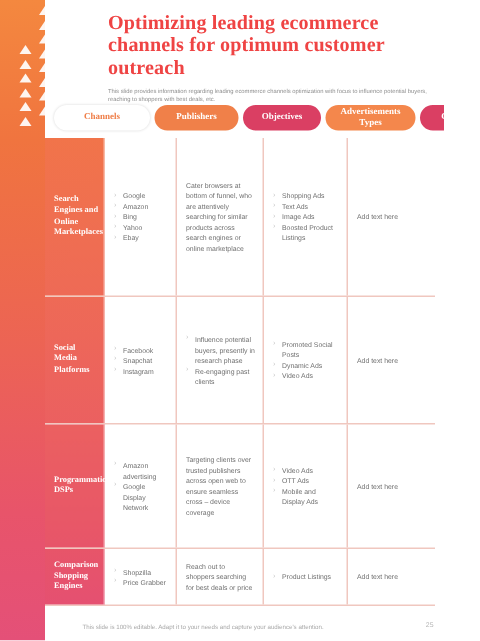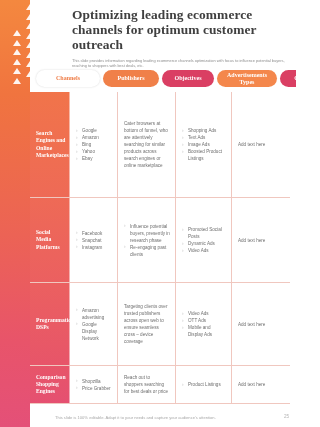--- a/index.html
+++ b/index.html
@@ -33,21 +33,21 @@
     border-bottom:6.5px solid rgba(255,255,255,0.92);
   }
 
   
   #header { position:absolute; left:72px; top:7px; width:220px; }
   #slide-title {
     font-family:"Liberation Serif", serif;
     font-weight:bold;
     font-size:13.4px;
     line-height:15.2px;
-    color:#404040;
+    color:#ef4444;
     letter-spacing:0.1px;
   }
   #slide-subtitle {
     margin-top:5px;
     font-size:3.9px;
     line-height:5.6px;
     color:#8d8d8d;
     width:214px;
   }
 

